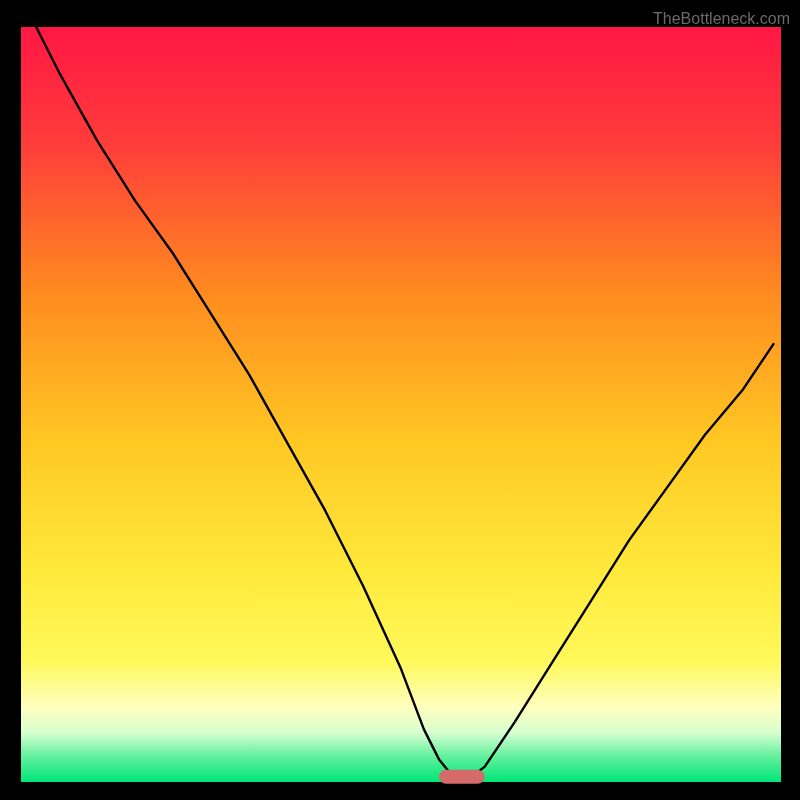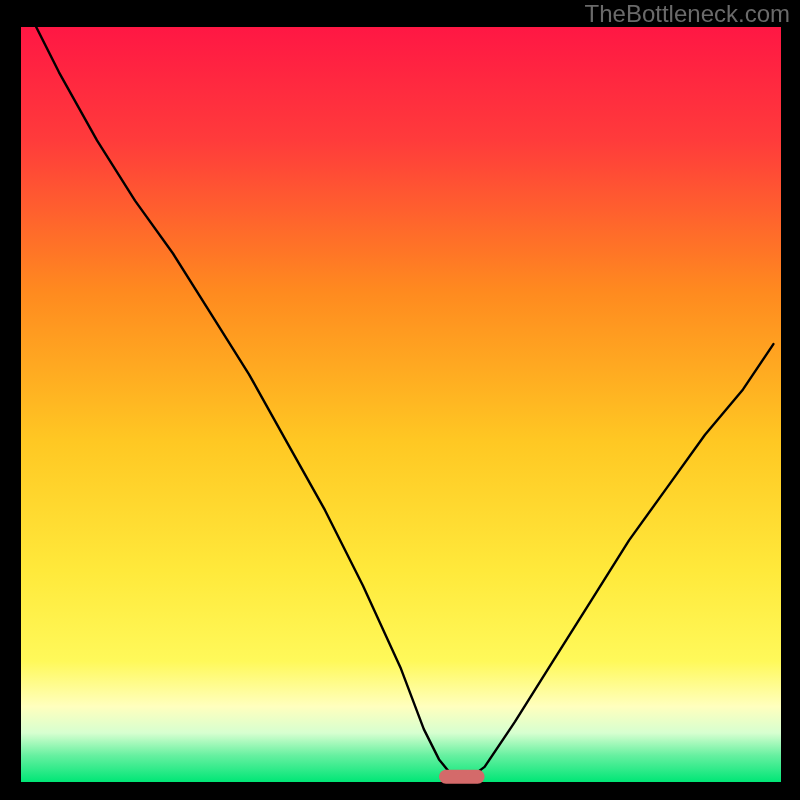--- a/index.html
+++ b/index.html
@@ -12,24 +12,24 @@
     overflow: hidden;
   }
   .frame {
     position: absolute;
     width: 800px;
     height: 800px;
     background: #000;
   }
   .watermark {
     position: absolute;
-    top: 0;
+    top: 10px;
     right: 10px;
     color: #6a6a6a;
-    font-size: 24px;
+    font-size: 16px;
     font-weight: 500;
   }
   svg {
     position: absolute;
     left: 0;
     top: 0;
   }
 </style>
 </head>
 <body>

